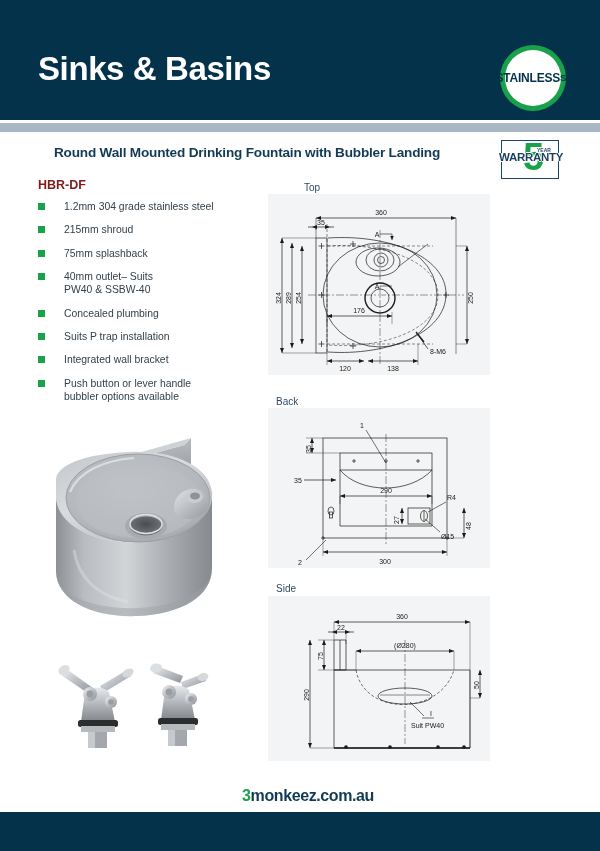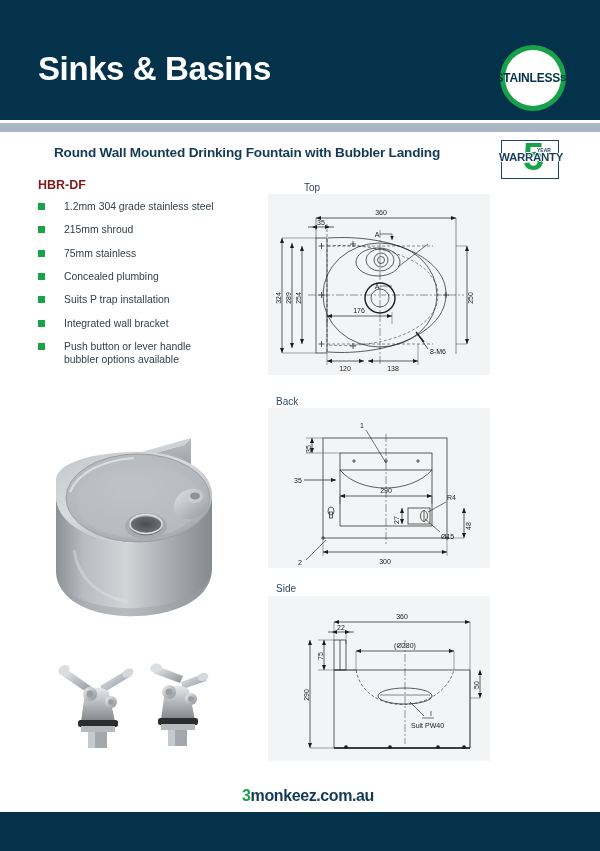--- a/index.html
+++ b/index.html
@@ -148,22 +148,23 @@
   <div class="war-word">WARRANTY</div>
   <div class="war-year">YEAR</div>
 </div>
 
 <div class="prod-title">Round Wall Mounted Drinking Fountain with Bubbler Landing</div>
 <div class="model-code">HBR-DF</div>
 
 <div class="features">
   <div class="feat"><span class="bsq"></span><span>1.2mm 304 grade stainless steel</span></div>
   <div class="feat"><span class="bsq"></span><span>215mm shroud</span></div>
-  <div class="feat"><span class="bsq"></span><span>75mm stainless</span></div>
-  <div class="feat" style="white-space:pre-line"><span class="bsq"></span></div>
+  <div class="feat"><span class="bsq"></span><span>75mm splashback</span></div>
+  <div class="feat" style="white-space:pre-line"><span class="bsq"></span><span style="white-space:pre-line">40mm outlet– Suits
+PW40 &amp; SSBW-40</span></div>
   <div class="feat"><span class="bsq"></span><span>Concealed plumbing</span></div>
   <div class="feat"><span class="bsq"></span><span>Suits P trap installation</span></div>
   <div class="feat"><span class="bsq"></span><span>Integrated wall bracket</span></div>
   <div class="feat"><span class="bsq"></span><span style="white-space:pre-line">Push button or lever handle
 bubbler options available</span></div>
 </div>
 
 <div class="photo">
 <svg width="225" height="245" viewBox="0 0 225 245" xmlns="http://www.w3.org/2000/svg">
   <defs>

